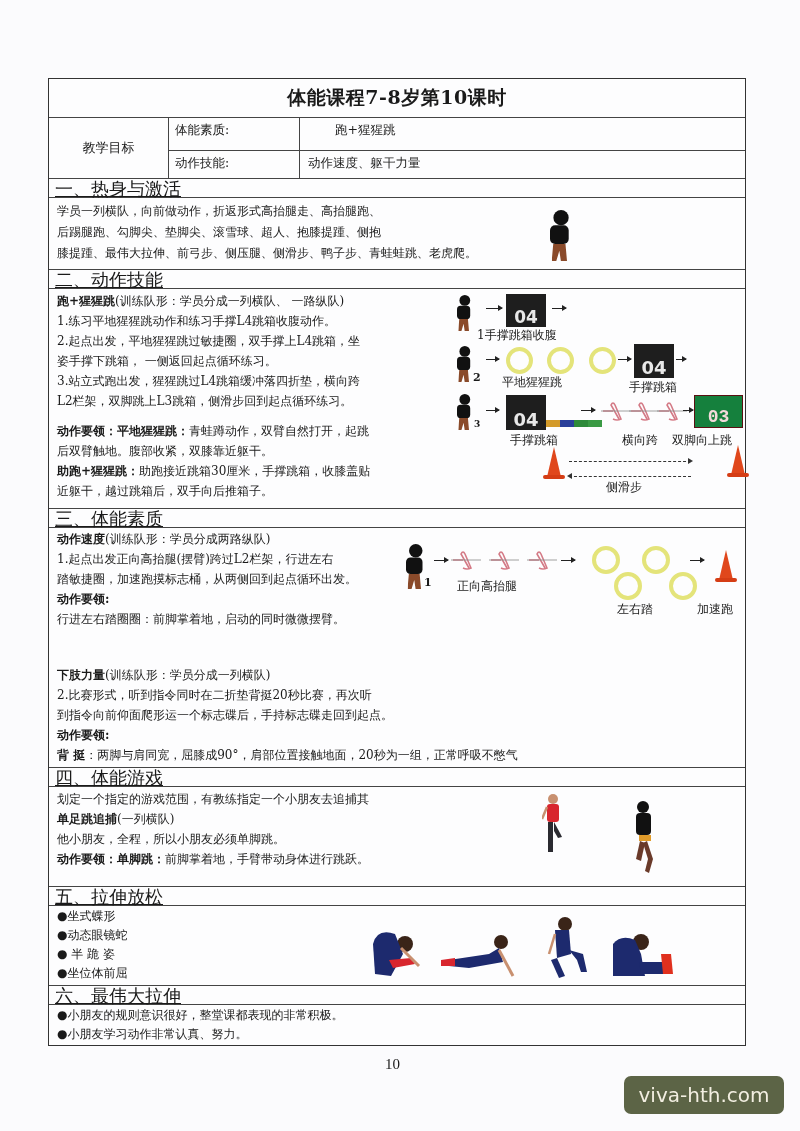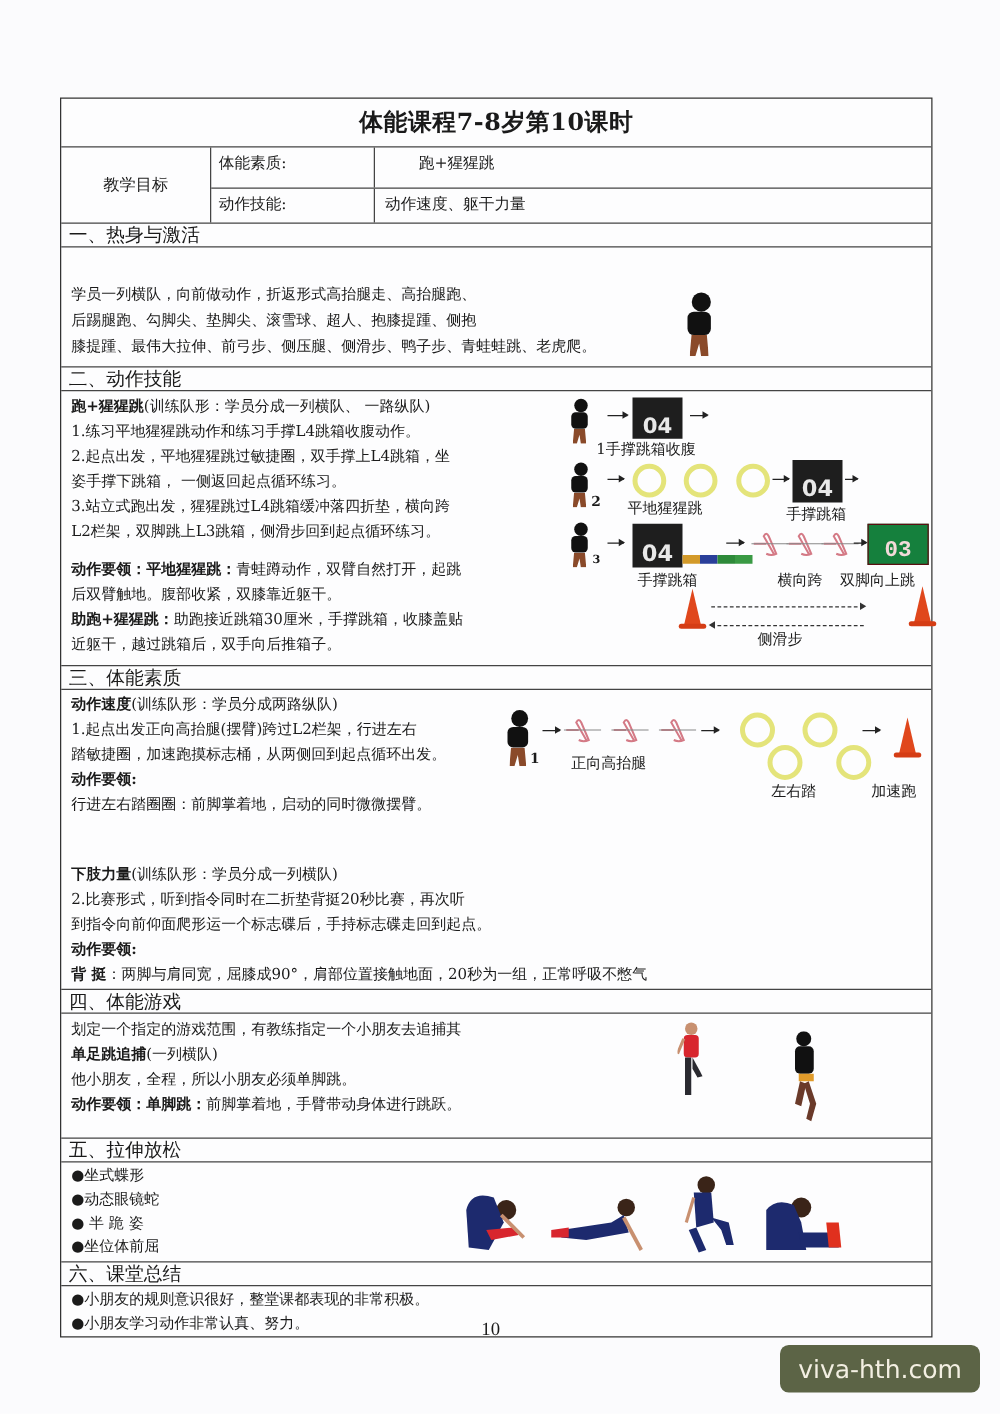--- a/index.html
+++ b/index.html
@@ -9,21 +9,21 @@
   .row { position: relative; border-bottom: 1px solid #444; }
   .row:last-child { border-bottom: none; }
   .title-row { height: 39px; display: flex; align-items: center; justify-content: center; font-size: 19px; font-weight: bold; letter-spacing: 0.5px; }
   .goal-row { height: 61px; display: flex; }
   .goal-label { width: 120px; border-right: 1px solid #444; display: flex; align-items: center; justify-content: center; font-size: 13px; }
   .goal-grid { flex: 1; display: flex; flex-direction: column; }
   .goal-sub { flex: 1; display: flex; font-size: 12.5px; }
   .goal-sub:first-child { border-bottom: 1px solid #444; flex: 0 0 33px; gap: 27px; }
   .goal-sub .k { width: 131px; border-right: 1px solid #444; padding: 4px 6px; }
   .goal-sub .v { flex: 1; padding: 4px 8px; }
-  .sec-head { height: 19px; font-size: 15px; padding: 1px 6px; line-height: 17px; }
+  .sec-head { height: 19px; font-size: 18px; padding: 1px 6px; line-height: 17px; text-decoration: underline; }
   .body-text { font-size: 12px; line-height: 21px; padding: 3px 8px; }
   .body-text .ln { white-space: nowrap; }
   .b { font-weight: bold; }
   .gap { height: 10px; }
   .fig { position: absolute; }
   .runner { position: absolute; width: 12px; }
   .runner .head { width: 9px; height: 9px; border-radius: 50%; background: #111; margin-left: 2px; }
   .runner .torso { width: 11px; height: 11px; background: #111; border-radius: 3px; }
   .runner .legs { width: 9px; height: 10px; background: #8a4a2a; margin-left: 1px; clip-path: polygon(10% 0,90% 0,100% 100%,60% 100%,50% 40%,30% 100%,0 100%); }
   .box04 { position: absolute; background: #1e1e1e; color: #e8e8e8; font-family: "DejaVu Sans", sans-serif; font-weight: bold; display: flex; align-items: flex-end; justify-content: center; }
@@ -62,21 +62,21 @@
       </div>
       <div class="goal-sub">
         <div class="k">动作技能:</div>
         <div class="v">动作速度、躯干力量</div>
       </div>
     </div>
   </div>
 
   <div class="row sec-head">一、热身与激活</div>
   <div class="row" style="height:72px;">
-    <div class="body-text" style="padding-top:3px;margin-top:24px;">
+    <div class="body-text" style="padding-top:3px;">
       <div class="ln">学员一列横队，向前做动作，折返形式高抬腿走、高抬腿跑、</div>
       <div class="ln">后踢腿跑、勾脚尖、垫脚尖、滚雪球、超人、抱膝提踵、侧抱</div>
       <div class="ln">膝提踵、最伟大拉伸、前弓步、侧压腿、侧滑步、鸭子步、青蛙蛙跳、老虎爬。</div>
     </div>
     <div class="runner" style="left:501px; top:12px; transform:scale(1.7); transform-origin:top left;">
       <div class="head"></div>
         <div class="torso"></div>
         <div class="legs"></div>
     </div>
   </div>
@@ -271,21 +271,21 @@
         <line x1="186" y1="20" x2="180" y2="40" stroke="#c89070" stroke-width="2.5"></line>
 
         <circle cx="272" cy="28" r="8" fill="#3a2418"></circle>
         <path d="M244 30 Q252 20 266 26 L272 40 L276 62 L244 62 Z" fill="#1d2a6e"></path>
         <path d="M270 48 L300 48 L302 60 L272 60 Z" fill="#1d2a6e"></path>
         <path d="M292 40 L302 40 L304 60 L294 60 Z" fill="#e0301e"></path>
       </svg>
     </div>
   </div>
 
-  <div class="row sec-head">六、课堂总结</div>
+  <div class="row sec-head">六、最伟大拉伸</div>
   <div class="row" style="height:40px;">
     <div class="body-text" style="line-height:19px; padding-top:1px;">
       <div class="ln">●小朋友的规则意识很好，整堂课都表现的非常积极。</div>
       <div class="ln">●小朋友学习动作非常认真、努力。</div>
     </div>
   </div>
 </div>
 
 <div class="page-num">10</div>
 <div class="watermark">viva-hth.com</div>

